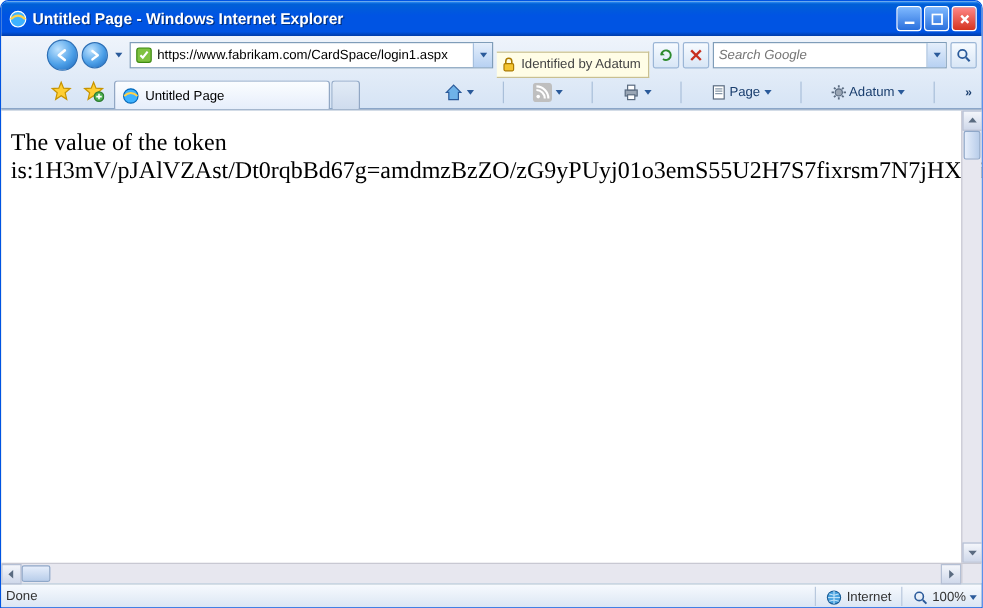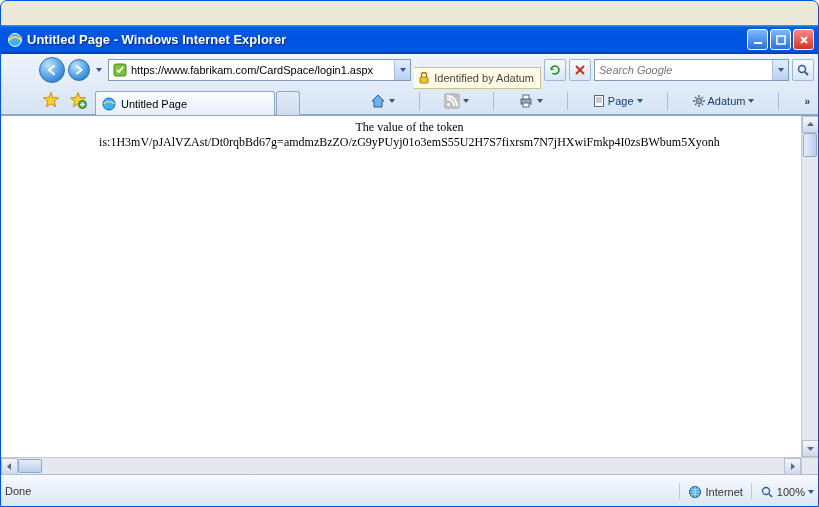--- a/index.html
+++ b/index.html
@@ -1,19 +1,19 @@
 <!DOCTYPE html>
 <html><head>
 <meta charset="utf-8">
 <style>
   * { box-sizing: border-box; }
   html, body { margin:0; padding:0; font-family: Tahoma, "Segoe UI", Arial, sans-serif; font-size:11px; width:819px; height:507px; overflow:hidden; background:#fff;}
   .window { width:819px; height:507px; border:1px solid #0054e3; border-radius:7px 7px 0 0; overflow:hidden; position:relative; background:#ece9d8; display:flex; flex-direction:column;}
   
-  .titlebar { height:29px; background:linear-gradient(to bottom,#3c9bff 0%, #0060d6 8%, #0054e3 40%, #0054e3 88%, #003ca8 100%); display:flex; align-items:center; padding:0 4px 0 6px; color:#fff;margin-top:24px; }
+  .titlebar { height:29px; background:linear-gradient(to bottom,#3c9bff 0%, #0060d6 8%, #0054e3 40%, #0054e3 88%, #003ca8 100%); display:flex; align-items:center; padding:0 4px 0 6px; color:#fff; }
   .titlebar .ie-logo { width:16px; height:16px; margin-right:4px; }
   .titlebar .title-text { font-weight:bold; font-size:13px; flex:1; text-shadow:1px 1px 0 #003080; white-space:nowrap; overflow:hidden; }
   .win-btns { display:flex; gap:2px; }
   .win-btn { width:21px; height:21px; border-radius:3px; border:1px solid #fff; display:flex; align-items:center; justify-content:center; }
   .win-min, .win-max { background:linear-gradient(to bottom,#7fb9ff,#2a70dd); }
   .win-close { background:linear-gradient(to bottom,#f88,#d43420); border-color:#fff; }
   .win-btn svg { display:block; }
   
   .chrome { background:linear-gradient(to bottom,#eff4fb,#d6e4f5); border-bottom:1px solid #8ba6c8;padding-left:34px; }
   .nav-row { height:31px; display:flex; align-items:center; padding:2px 4px; gap:3px; }
@@ -36,31 +36,31 @@
   .tab.new { min-width:24px; width:24px; padding:0; justify-content:center; background:linear-gradient(to bottom,#e2ebf6,#cfdcee); margin-left:1px;}
   .tab-text { font-size:11px; white-space:nowrap; overflow:hidden; }
   .toolbar { display:flex; align-items:center; gap:19px; margin-bottom:2px; margin-left:4px; }
   .tb-btn { height:22px; display:flex; align-items:center; gap:2px; padding:0 3px; border-radius:2px; }
   .tb-sep { width:1px; height:18px; background:#a9bfd9; margin:0 2px; }
   .tb-label { font-size:11px; color:#1a3e6e; }
   .dd-tri { margin-left:1px; }
   .chev { font-size:10px; font-weight:bold; color:#1a3e6e; padding:0 4px;}
   
   .content-frame { flex:1; background:#fff; border-top:1px solid #91a7c4; position:relative; display:flex; flex-direction:column; min-height:0;}
-  .page { flex:1; overflow:hidden; padding:4px 8px 0 8px; font-family:"Times New Roman", serif; font-size:12px; color:#000; position:relative;text-align:center;}
+  .page { flex:1; overflow:hidden; padding:16px 8px 0 8px; font-family:"Times New Roman", serif; font-size:20px; color:#000; position:relative;}
   .page-inner { white-space:nowrap; }
   .vscroll { position:absolute; right:0; top:0; bottom:17px; width:17px; background:#e7e7ef; border-left:1px solid #c8c8d2; display:flex; flex-direction:column;}
   .hscroll { position:absolute; left:0; right:17px; bottom:0; height:17px; background:#e7e7ef; border-top:1px solid #c8c8d2; display:flex;}
   .scroll-corner { position:absolute; right:0; bottom:0; width:17px; height:17px; background:#e7e7ef; border-left:1px solid #c8c8d2; border-top:1px solid #c8c8d2;}
   .sc-btn { width:17px; height:17px; background:linear-gradient(to bottom,#f4f6fb,#cfd8ea); border:1px solid #b4bfd4; display:flex; align-items:center; justify-content:center; }
   .sc-track { flex:1; position:relative; }
   .sc-thumb-h { position:absolute; left:0; top:1px; bottom:1px; width:24px; background:linear-gradient(to bottom,#e6eefb,#b8cdea); border:1px solid #8fa8c9; border-radius:2px; }
   .sc-thumb-v { position:absolute; top:0; left:1px; right:1px; height:24px; background:linear-gradient(to right,#e6eefb,#b8cdea); border:1px solid #8fa8c9; border-radius:2px;}
   
-  .status { height:32px; background:linear-gradient(to bottom,#f7fafe,#dbe6f4); border-top:1px solid #a9bfd9; display:flex; align-items:center; font-size:11px; color:#333; padding:0 4px; }
+  .status { height:20px; background:linear-gradient(to bottom,#f7fafe,#dbe6f4); border-top:1px solid #a9bfd9; display:flex; align-items:center; font-size:11px; color:#333; padding:0 4px; }
   .status .zone { margin-left:auto; display:flex; align-items:flex-end; gap:8px; }
   .status .sep { width:1px; height:16px; background:#b8c8dd; }
   .zoom { display:flex; align-items:center; gap:3px; }
   .tri { width:0; height:0; border-left:3px solid transparent; border-right:3px solid transparent; border-top:4px solid #2a5a9a; display:inline-block;}
 </style>
 </head>
 <body>
 
 <div class="window">
 

